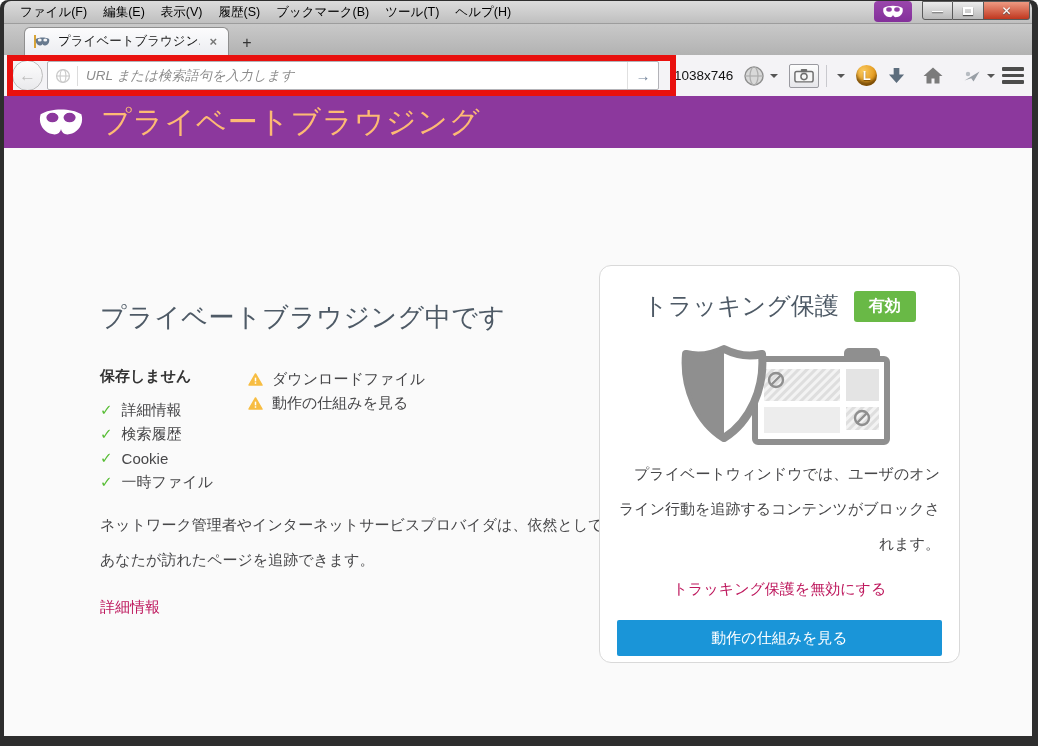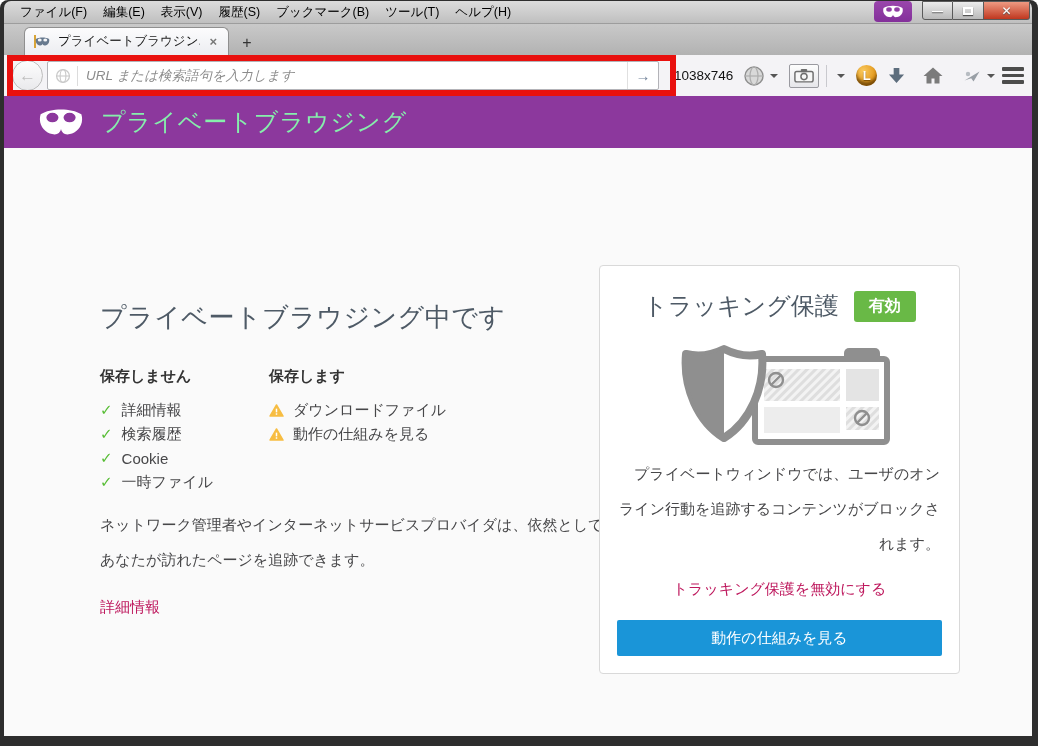--- a/index.html
+++ b/index.html
@@ -76,39 +76,39 @@
               box-shadow:inset 0 -4px 3px rgba(45,25,0,.55);
               display:flex; align-items:center; justify-content:center;
               color:#fff; font-weight:bold; font-size:13px; text-shadow:0 1px 1px #7a4a00; }
   .hamburger { margin-left:auto; display:flex; flex-direction:column; gap:3px; padding:4px; }
   .hamburger .bar { width:22px; height:3.5px; background:#4c4c4c; border-radius:1px; }
 
   
   .hero { height:52px; flex:none; background:#8c389d; display:flex; align-items:center;
           padding-left:34px; gap:17px; }
   .hero svg { width:46px; height:28px; fill:#fff; flex:none; }
-  .hero-title { color:#86efac; font-size:24px; font-weight:400; letter-spacing:1px; }
+  .hero-title { color:#fdba74; font-size:30px; font-weight:400; letter-spacing:1px; }
 
   
   .content { flex:1; background:#fafafa; position:relative; color:#474749; }
   .main-left { position:absolute; left:96px; top:152px; width:516px; }
   .page-h1 { font-size:26px; font-weight:400; color:#4e5a66; letter-spacing:.5px; }
-  .cols { display:flex; gap:56px; margin-top:32px; }
+  .cols { display:flex; gap:35px; margin-top:32px; }
   .col-title { font-size:15px; font-weight:bold; color:#333; margin-bottom:12px; }
   .plist { list-style:none; }
   .plist li { display:flex; align-items:center; gap:9px; font-size:15px; height:24px; color:#474749; }
   .chk { color:#57bd35; font-weight:bold; font-size:15px; }
   .warn-icon { width:15px; height:13px; flex:none; }
   .note { margin-top:13px; font-size:15px; line-height:35px; color:#474749; }
   .link { color:#be185d; font-size:15px; text-decoration:none; display:inline-block; }
   .learn-link { margin-top:21px; }
 
   
   .card { position:absolute; left:595px; top:117px; width:361px; background:#fff;
-          border:1px solid #d9d9d9; border-radius:4px; padding:24px 17px 17px; }
+          border:1px solid #d9d9d9; border-radius:12px; padding:24px 17px 6px; }
   .card-head { display:flex; align-items:center; justify-content:center; gap:15px; }
   .card-title { font-size:24px; color:#4e5a66; font-weight:400; }
   .badge { background:#69b946; color:#fff; font-size:16px; font-weight:bold;
            padding:5px 15px; border-radius:3px; }
   .card-art { display:flex; justify-content:center; margin:20px 0 10px; }
   .card-desc { text-align:right; font-size:15px; line-height:35px; color:#474749; padding:0 2px; }
   .card-link-row { text-align:center; margin:19px 0 21px; }
   .cta-btn { display:block; width:100%; height:36px; background:#1a95d8; color:#fff;
              border:none; border-radius:2px; font-size:15px; font-family:inherit; cursor:pointer; }
 
@@ -255,21 +255,20 @@
                 <span class="chk">✓</span>
                 <span>Cookie</span>
               </li>
             <li>
                 <span class="chk">✓</span>
                 <span>一時ファイル</span>
               </li>
           </ul>
         </div>
         <div>
-          <div class="col-title">保存します</div>
           <ul class="plist">
             <li>
               <svg class="warn-icon" viewBox="0 0 16 14">
                 <path d="M8 1 L15 13 H1 Z" fill="#f7bd42" stroke="#f7bd42" stroke-width="1.6" stroke-linejoin="round"></path>
                 <rect x="7.2" y="5" width="1.6" height="4" fill="#fff"></rect>
                   <rect x="7.2" y="10" width="1.6" height="1.6" fill="#fff"></rect>
               </svg>
               <span>ダウンロードファイル</span>
             </li>
             <li>

